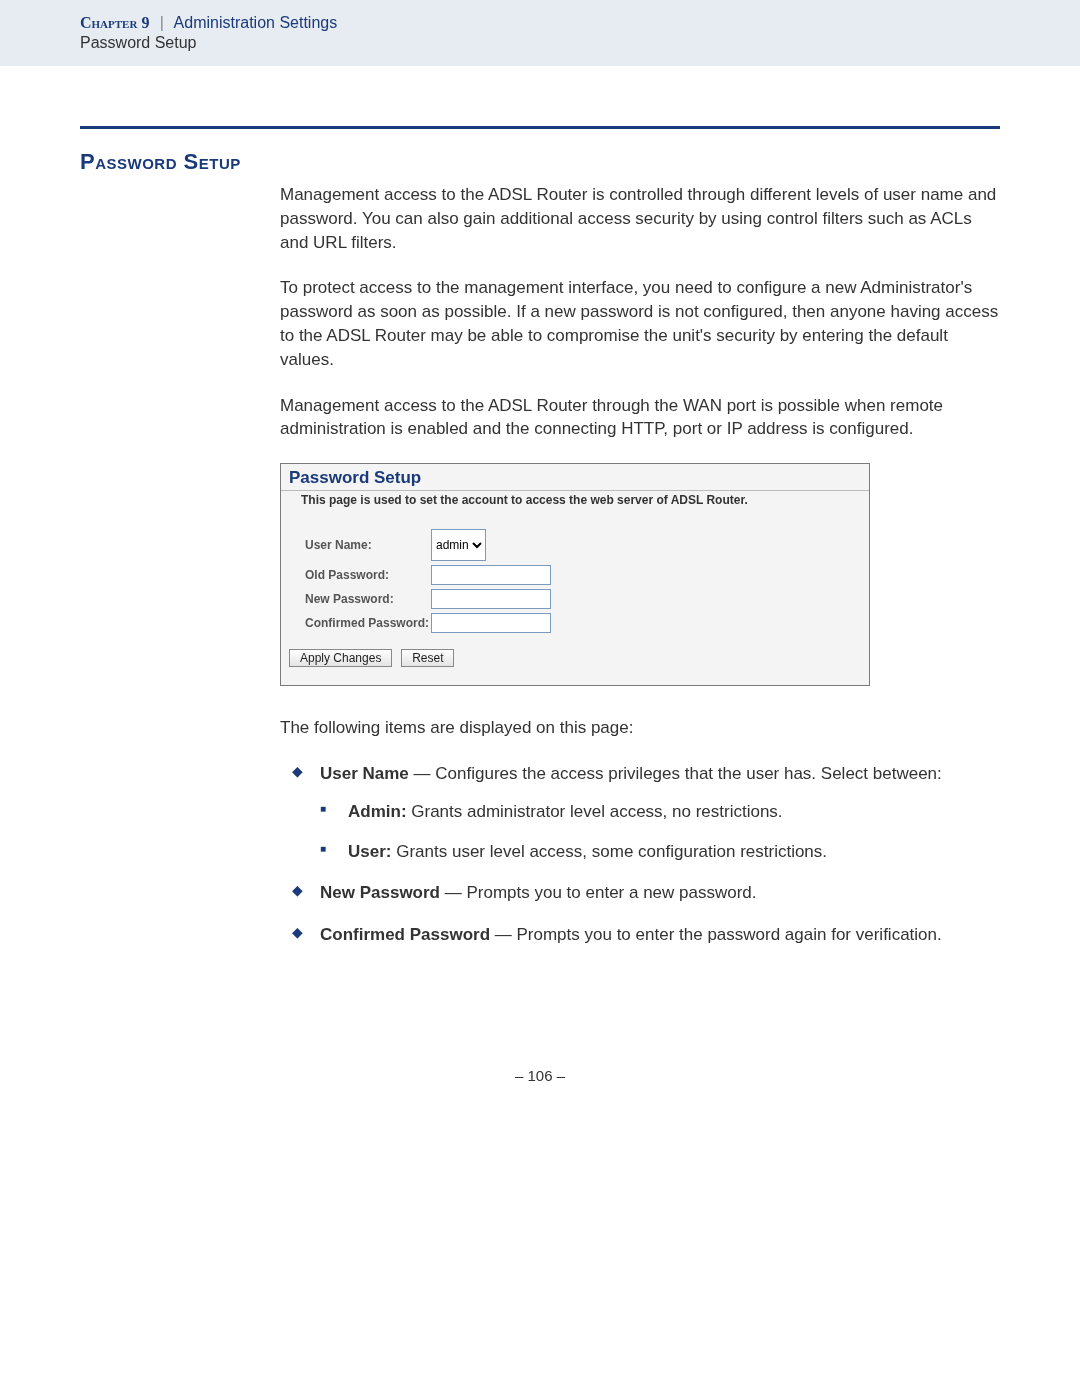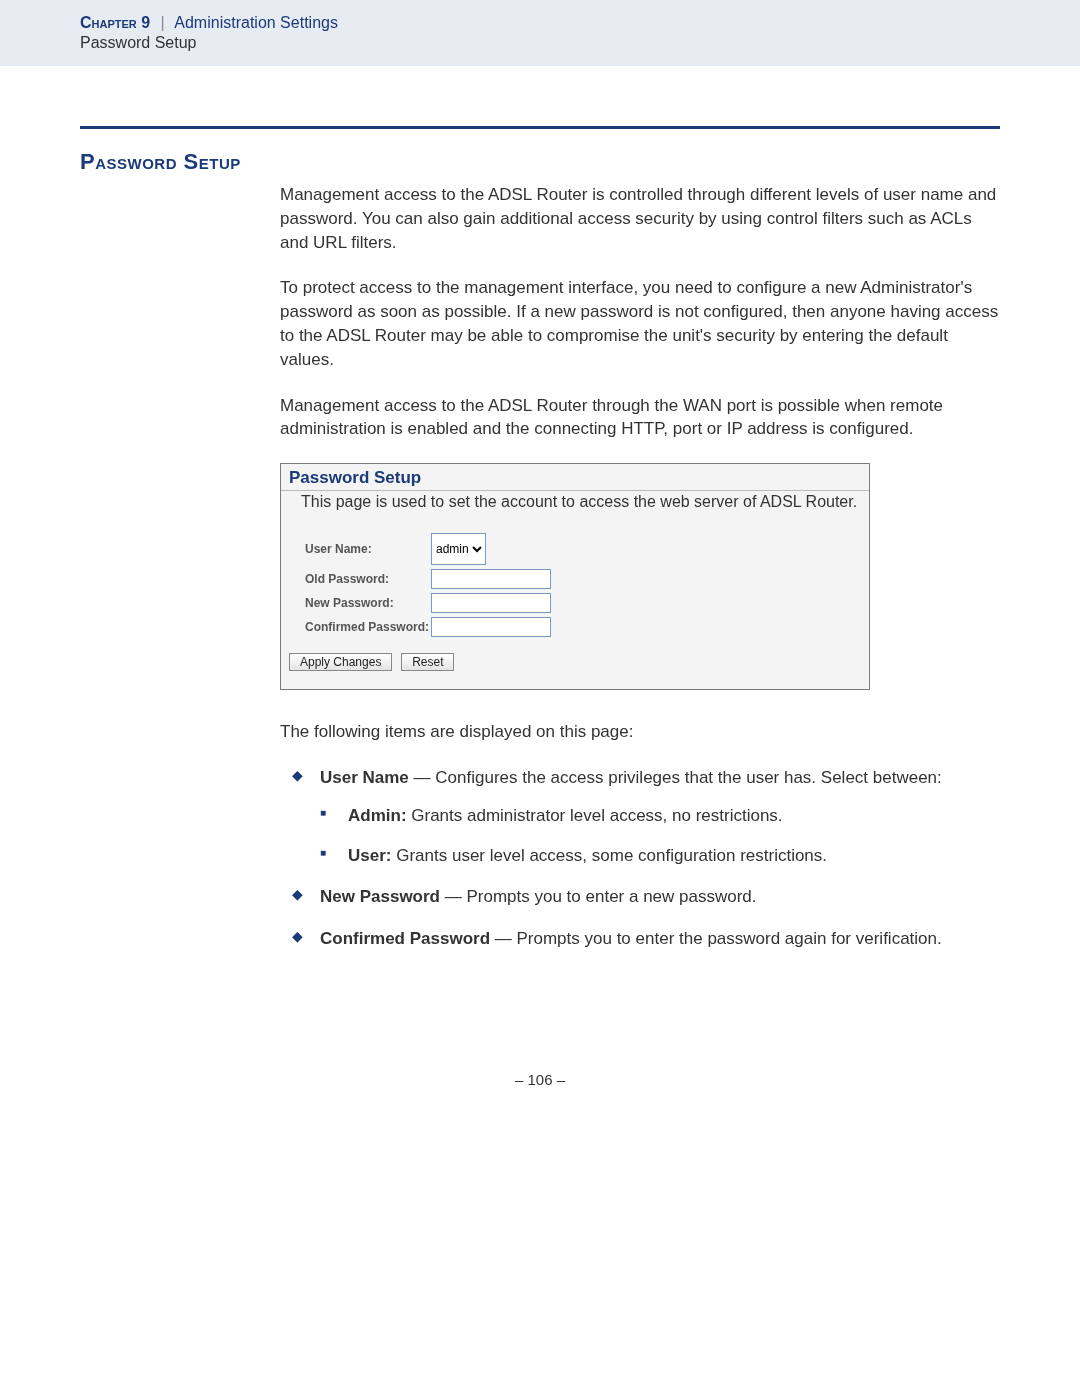--- a/index.html
+++ b/index.html
@@ -17,20 +17,21 @@
     padding: 14px 0 14px 80px;
     color: #1a3a7a;
   }
   .header-bar .line1 {
     font-size: 16px;
   }
   .header-bar .chapter {
     font-variant: small-caps;
     font-weight: bold;
     color: #1a3a7a;
+    font-family: Liberation Serif, serif;
   }
   .header-bar .pipe {
     color: #888;
     padding: 0 6px;
   }
   .header-bar .line2 {
     font-size: 16px;
     color: #333;
     padding-top: 2px;
   }
@@ -72,23 +73,24 @@
   }
   .screenshot .panel-title {
     color: #1a3a7a;
     font-weight: bold;
     font-size: 17px;
     padding: 4px 8px 2px 8px;
     border-bottom: 1px solid #bbb;
     background: #f4f4f4;
   }
   .screenshot .panel-desc {
-    font-size: 16px;
+    font-size: 12px;
     color: #333;
     padding: 2px 8px 20px 20px;
+    font-weight: bold;
   }
   .screenshot .form-row {
     display: flex;
     align-items: center;
     padding: 2px 8px;
   }
   .screenshot .form-label {
     width: 126px;
     font-size: 12px;
     font-weight: bold;

